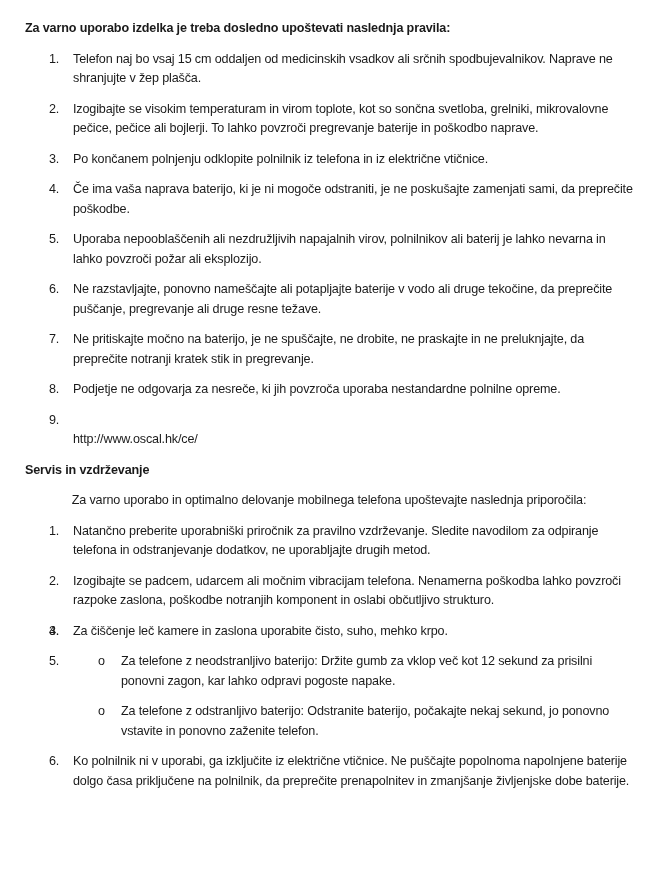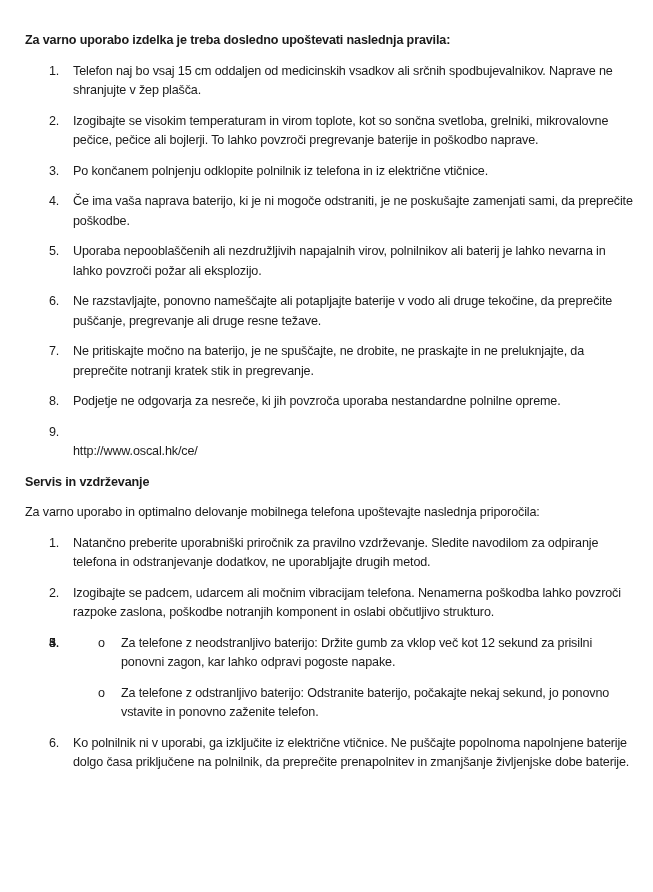--- a/index.html
+++ b/index.html
@@ -5,22 +5,22 @@
   html, body { margin: 0; padding: 0; background: #ffffff; }
   body {
     width: 653px; height: 892px; overflow: hidden;
     font-family: "Liberation Sans", sans-serif;
     color: #1a1a1a;
     font-size: 12.6px;
     line-height: 19.5px;
     letter-spacing: -0.15px;
   }
   .page { position: relative; padding: 19px 20px 0 25px; }
-  .heading { font-weight: bold; margin: 12px 0 11px 0; }
-  .para { margin: 0 0 11px 0; }
+  .heading { font-weight: bold; margin: 0 0 11px 0; }
+  .para { margin: 0 0 11px 0; text-align: center; }
   ol.main { list-style: none; margin: 0 0 10px 0; padding: 0; }
   ol.main > li { position: relative; padding-left: 48px; margin-bottom: 11px; }
   ol.main > li .num { position: absolute; left: 24px; top: 0; width: 20px; }
   ul.sub { list-style: none; margin: 11px 0 0 0; padding: 0; }
   ul.sub > li { position: relative; padding-left: 48px; margin-bottom: 11px; }
   ul.sub > li:last-child { margin-bottom: 0; }
   ul.sub > li .bullet { position: absolute; left: 25px; top: 0; }
   .b { font-weight: normal; }
   .sec2 { margin-top: 8px; }
 </style>
@@ -41,21 +41,21 @@
     <li><span class="num">8.</span><span>Podjetje ne odgovarja za nesreče, ki jih povzroča uporaba nestandardne polnilne opreme.</span></li>
     <li><span class="num">9.</span><br><span>http://www.oscal.hk/ce/</span></li>
   </ol>
 
   <p class="heading sec2">Servis in vzdrževanje</p>
   <p class="para">Za varno uporabo in optimalno delovanje mobilnega telefona upoštevajte naslednja priporočila:</p>
   <ol class="main">
     <li><span class="num">1.</span><span>Natančno preberite uporabniški priročnik za pravilno vzdrževanje. Sledite navodilom za odpiranje telefona in odstranjevanje dodatkov, ne uporabljajte drugih metod.</span></li>
     <li><span class="num">2.</span><span>Izogibajte se padcem, udarcem ali močnim vibracijam telefona. Nenamerna poškodba lahko povzroči razpoke zaslona, poškodbe notranjih komponent in oslabi občutljivo strukturo.</span></li>
     <li><span class="num">3.</span></li>
-    <li><span class="num">4.</span></li>
+    <li><span class="num">4.</span><span>Za čiščenje leč kamere in zaslona uporabite čisto, suho, mehko krpo.</span></li>
     <li><span class="num">5.</span>
       <ul class="sub">
         <li><span class="bullet">o</span><span class="b">Za telefone z neodstranljivo baterijo:</span><span> Držite gumb za vklop več kot 12 sekund za prisilni ponovni zagon, kar lahko odpravi pogoste napake.</span></li>
         <li><span class="bullet">o</span><span class="b">Za telefone z odstranljivo baterijo:</span><span> Odstranite baterijo, počakajte nekaj sekund, jo ponovno vstavite in ponovno zaženite telefon.</span></li>
       </ul>
     </li>
     <li><span class="num">6.</span><span>Ko polnilnik ni v uporabi, ga izključite iz električne vtičnice. Ne puščajte popolnoma napolnjene baterije dolgo časa priključene na polnilnik, da preprečite prenapolnitev in zmanjšanje življenjske dobe baterije.</span></li>
   </ol>
 
 </div>

